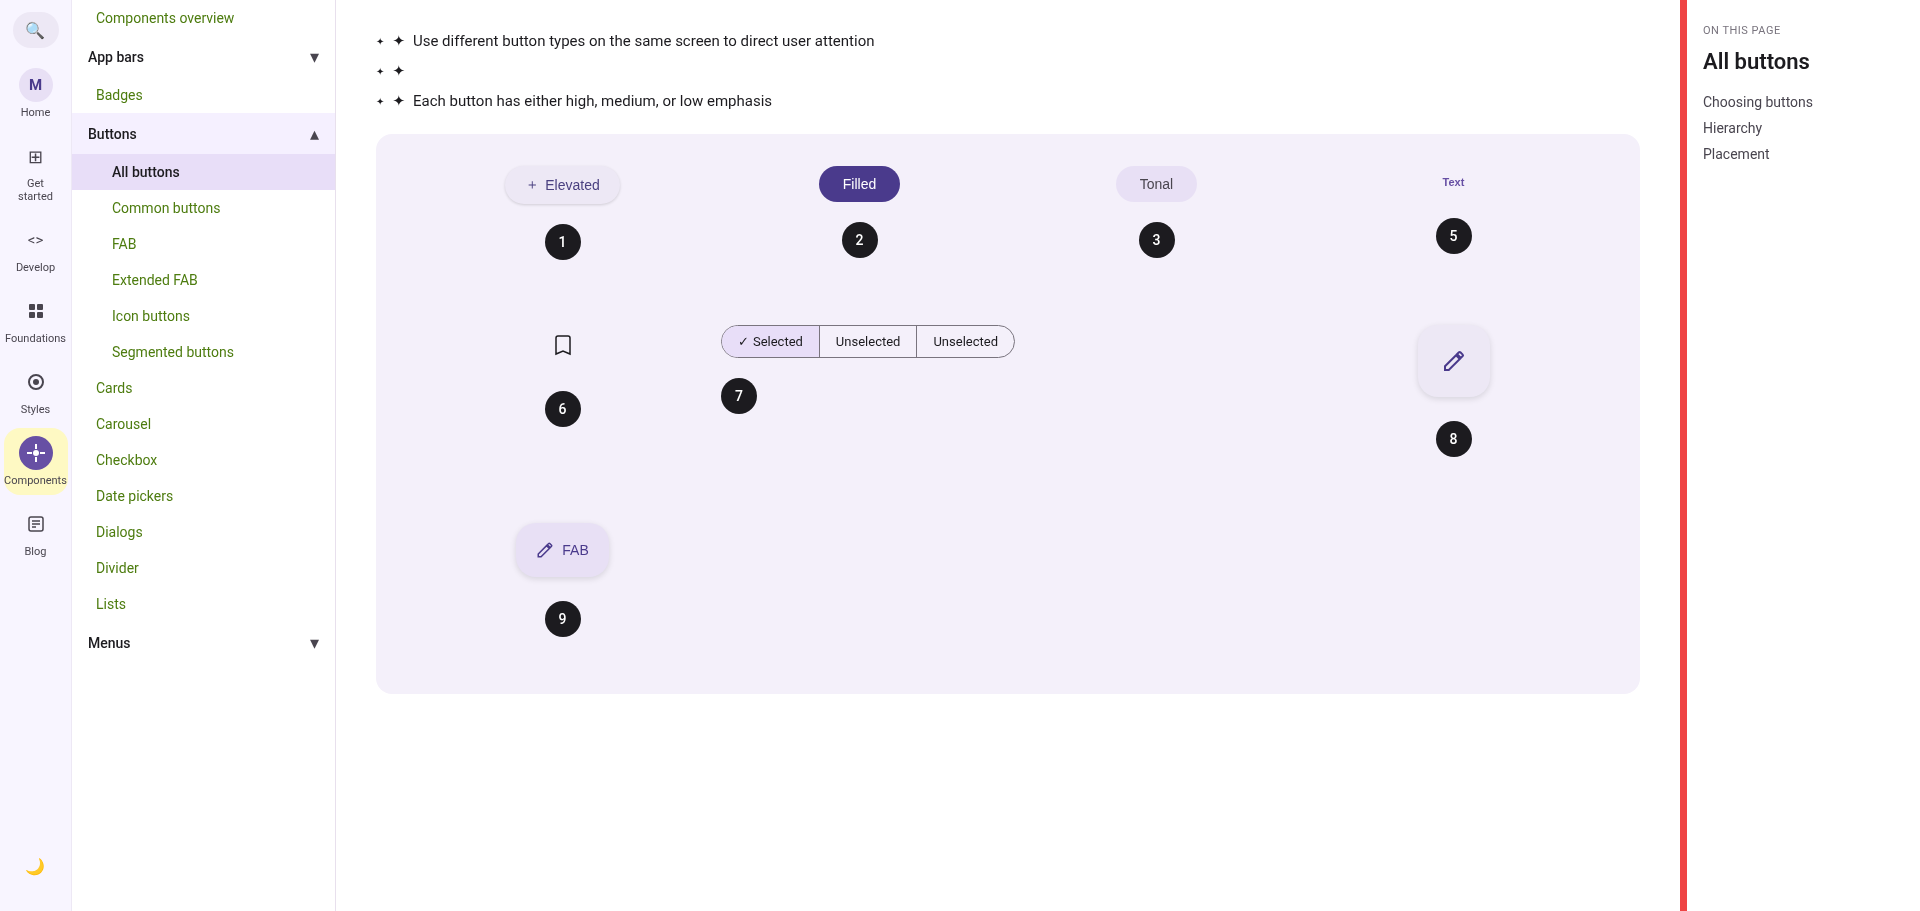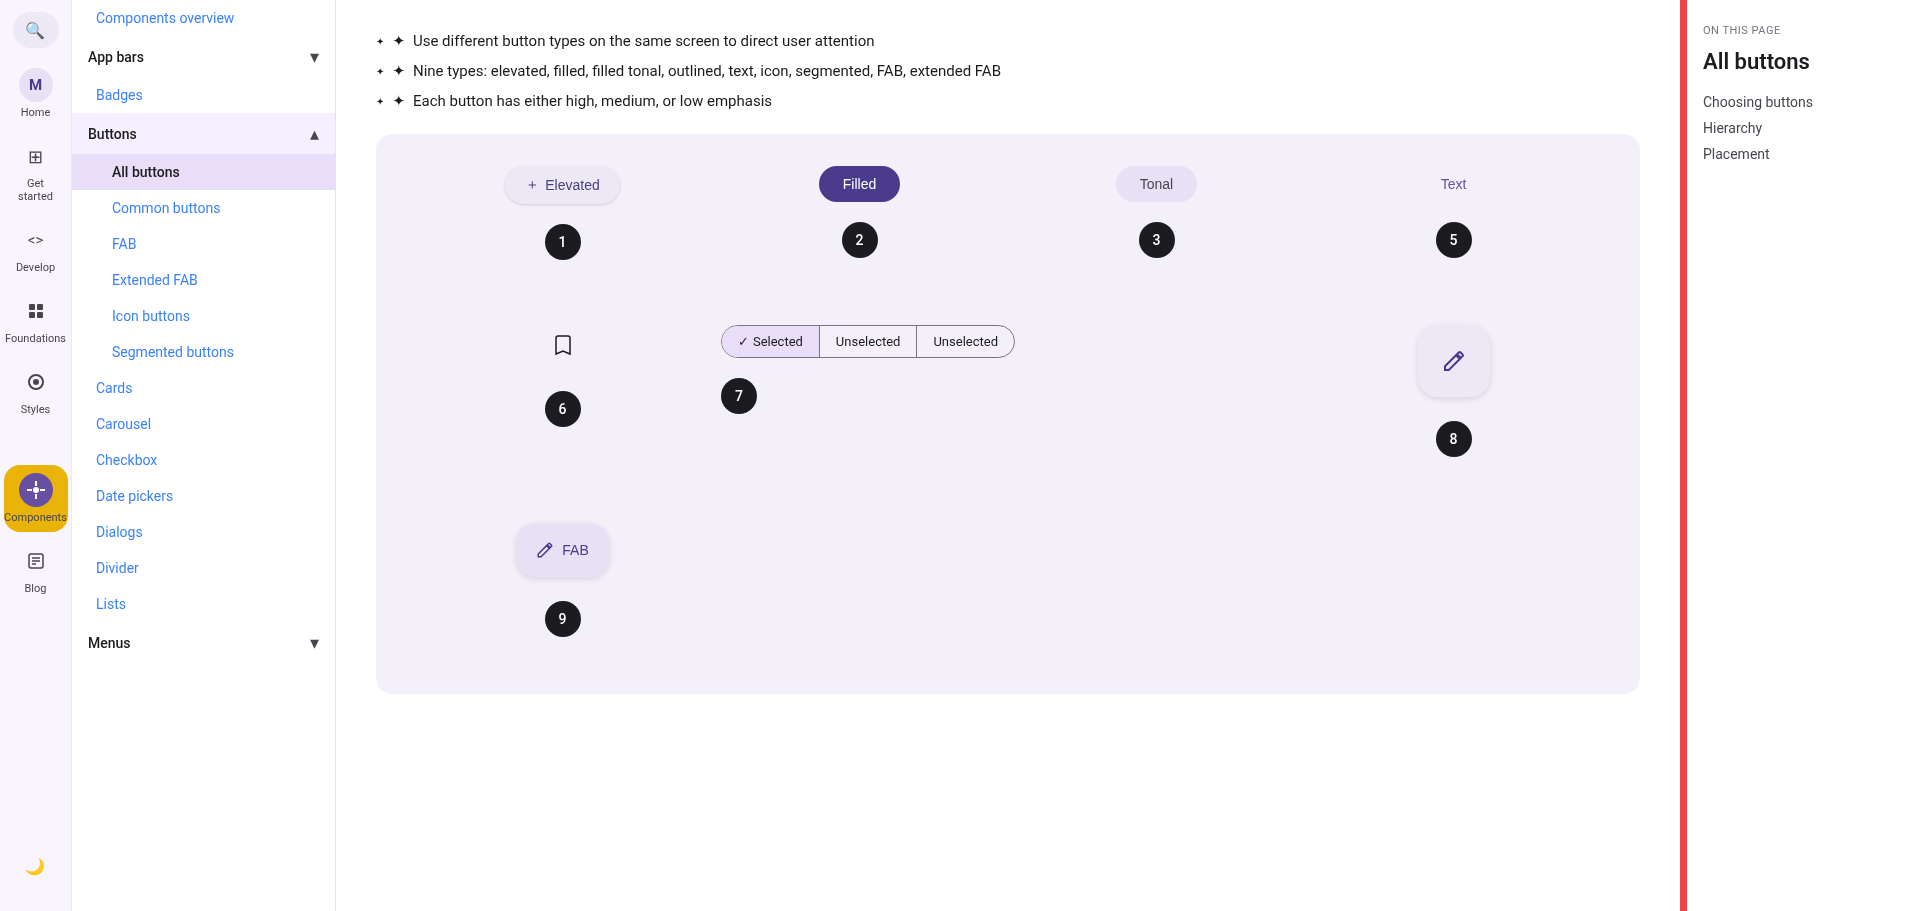--- a/index.html
+++ b/index.html
@@ -21,21 +21,21 @@
       display: flex;
       flex-direction: column;
       align-items: center;
       gap: 4px;
       padding: 8px 6px;
       border-radius: 16px;
       cursor: pointer;
       width: 64px;
       transition: background 0.15s;
     }
-    .icon-sidebar-item.active { background: #eab308; margin-top: 37px; }
+    .icon-sidebar-item.active { background: #fef9c3; }
     .icon-sidebar-item .icon-circle {
       width: 34px;
       height: 34px;
       border-radius: 50%;
       display: flex;
       align-items: center;
       justify-content: center;
       font-size: 16px;
     }
     .icon-sidebar-item.active .icon-circle { background: #6750a4; color: #fff; }
@@ -70,21 +70,21 @@
       padding: 0 0 16px 0;
     }
     .nav-sidebar::-webkit-scrollbar { width: 4px; }
     .nav-sidebar::-webkit-scrollbar-thumb { background: #ccc; border-radius: 4px; }
 
     .nav-item {
       display: flex;
       align-items: center;
       padding: 10px 16px 10px 24px;
       font-size: 14px;
-      color: #3b82f6;
+      color: #4d7c0f;
       cursor: pointer;
       border-radius: 0;
       transition: background 0.1s;
     }
     .nav-item.active {
       background: #e8def8;
       color: #1c1b1f;
       font-weight: 500;
     }
     .nav-item.section-header {
@@ -181,24 +181,24 @@
       border-radius: 24px;
       padding: 10px 24px;
       font-size: 14px;
       color: #4a3a8c;
       cursor: pointer;
       font-weight: 500;
     }
     .btn-text {
       background: transparent;
       border: none;
-      font-size: 14px;
+      font-size: 11px;
       color: #6750a4;
       cursor: pointer;
-      font-weight: 400;
+      font-weight: 700;
       padding: 10px 8px;
     }
     .btn-icon {
       background: transparent;
       border: none;
       cursor: pointer;
       font-size: 22px;
       color: #1c1b1f;
       padding: 8px;
     }
@@ -438,21 +438,20 @@
 </div>
 
 <div class="main-content">
   <ul class="bullet-list">
     <li>
       <span>✦</span>
       <span>Use different button types on the same screen to direct user attention</span>
     </li>
     <li>
       <span>✦</span>
-      <span>Nine types: elevated, filled, filled tonal, outlined, text, icon, segmented, FAB, extended FAB</span>
     </li>
     <li>
       <span>✦</span>
       <span>Each button has either high, medium, or low emphasis</span>
     </li>
   </ul>
 
   <div class="demo-area">
 
     <div class="demo-cell">

